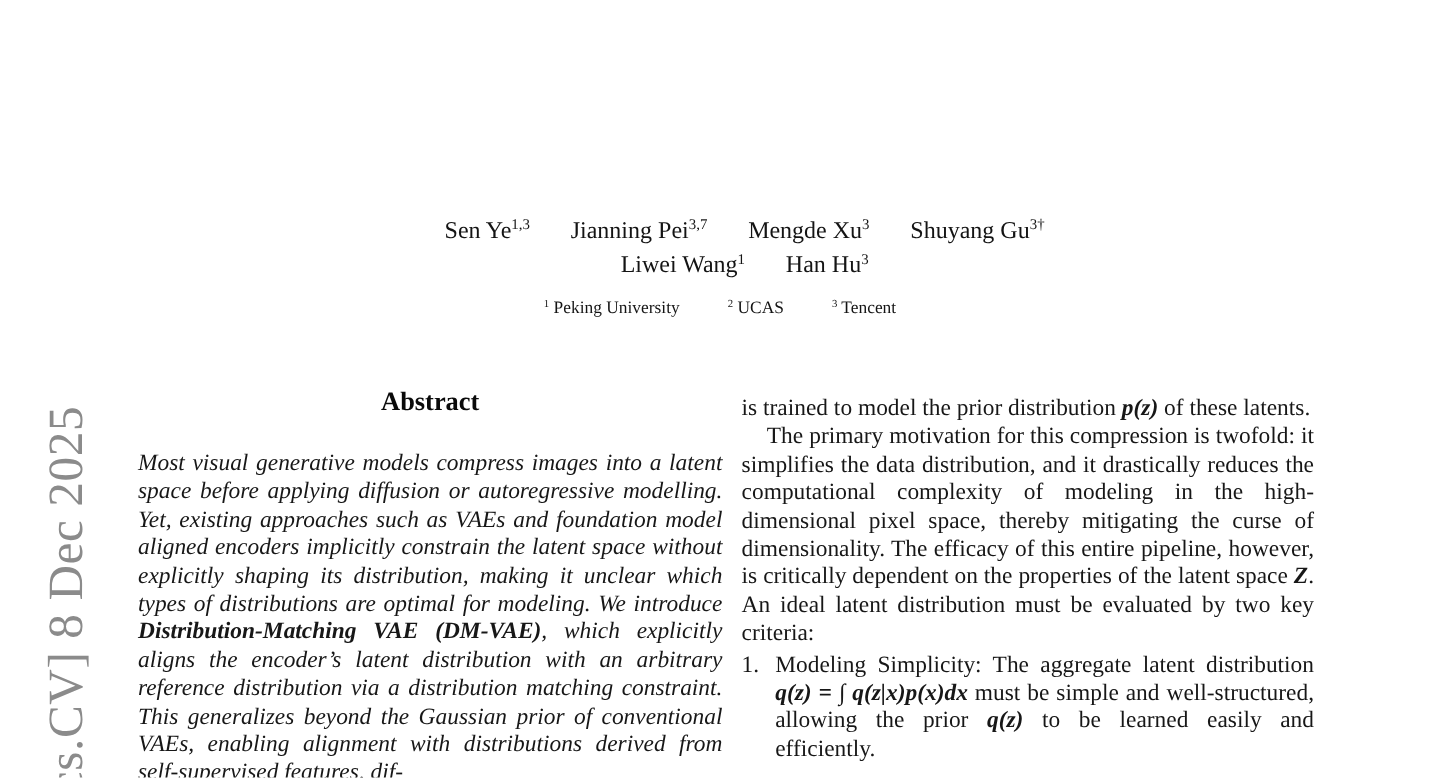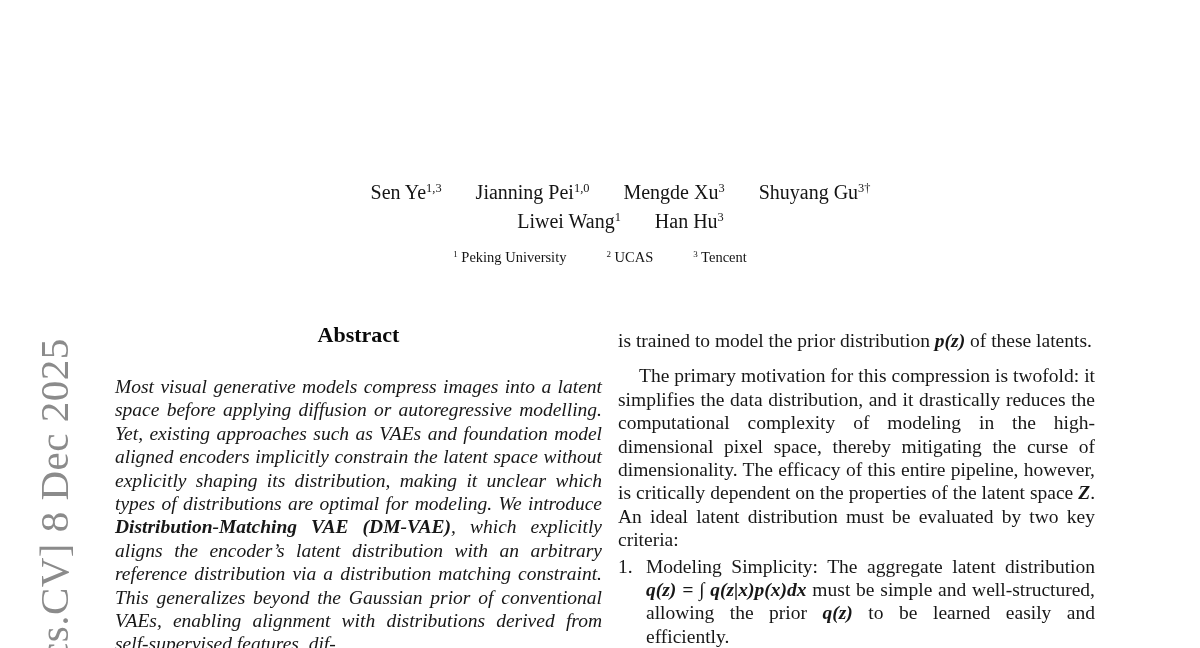--- a/index.html
+++ b/index.html
@@ -46,38 +46,38 @@
   }
   .left-col  { top: 322px; left: 115px; width: 487px; }
   .right-col { top: 329px; left: 618px; width: 477px; }
 
   .abstract-heading {
     text-align: center; font-weight: bold; font-size: 22px;
     line-height: 26px; margin: 0 0 27px 0; color: #0a0a0a;
   }
   p { margin: 0; }
   .abstract { font-style: italic; }
-  .indent { text-indent: 21px; margin-top: 12px; }
+  .indent { text-indent: 21px; }
   .math { font-style: italic; font-weight: bold; }
 
   .list-item { margin-top: 3px; padding-left: 28px; text-indent: -28px; }
   .num { display: inline-block; width: 28px; text-indent: 0; }
 </style>
 </head>
 <body>
 
 <div class="page">
 
   <div class="stamp">cs.CV] 8 Dec 2025</div>
 
 
   <div class="authors">
     <div class="author-row">
       <span>Sen Ye<sup>1,3</sup></span>
-      <span>Jianning Pei<sup>1,0</sup></span>
+      <span>Jianning Pei<sup>3,7</sup></span>
       <span>Mengde Xu<sup>3</sup></span>
       <span>Shuyang Gu<sup>3†</sup></span>
     </div>
     <div class="author-row">
       <span>Liwei Wang<sup>1</sup></span>
       <span>Han Hu<sup>3</sup></span>
     </div>
   </div>
 
   <div class="affiliations">

